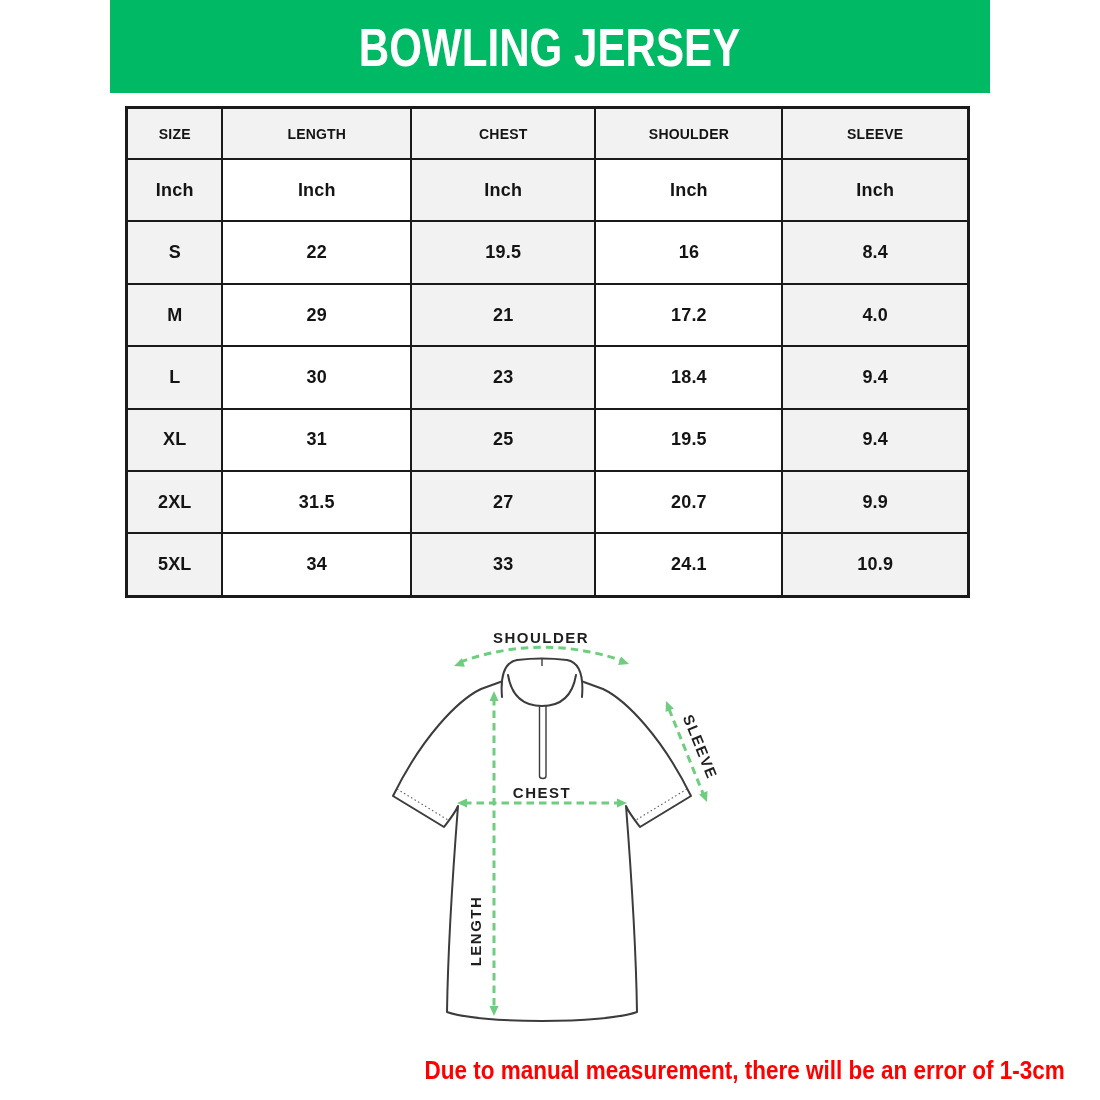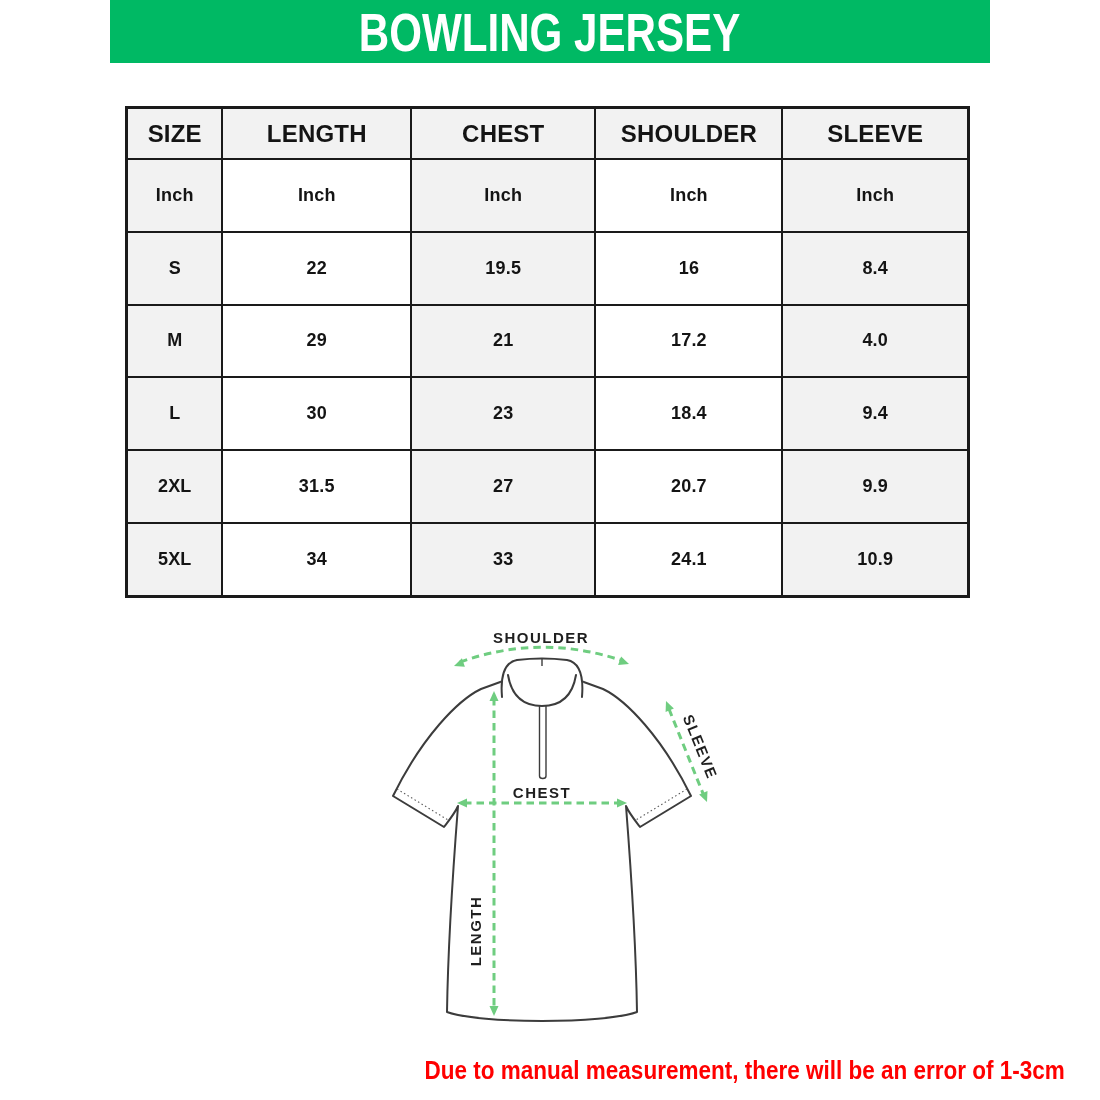--- a/index.html
+++ b/index.html
@@ -11,42 +11,42 @@
   :root{
     --green:#00b964;
     --cell-gray:#f2f2f2;
     --border:#1a1a1a;
     --arrow:#6fcd80;
     --outline:#3c3c3c;
     --red:#ff0000;
   }
   
   .banner{
-    position:absolute;left:110px;top:0;width:880px;height:63px;
+    position:absolute;left:110px;top:0;width:880px;height:93px;
     background:var(--green);
     display:flex;align-items:center;justify-content:center;
   }
   .banner-title{
     color:#ffffff;font-size:54px;font-weight:bold;letter-spacing:0px;
     transform:scaleX(0.78);transform-origin:center;white-space:nowrap;
   }
   
   .size-table{
     position:absolute;left:125px;top:106px;width:845px;height:492px;
     border-collapse:collapse;table-layout:fixed;
     border:3px solid var(--border);
   }
   .size-table th,.size-table td{
     border:2px solid var(--border);
     text-align:center;vertical-align:middle;
     font-weight:bold;color:#141414;
     height:49px;padding:0;
     font-size:18px;letter-spacing:0.2px;
   }
-  .size-table th{background:var(--cell-gray);font-size:24px;}
+  .size-table th{background:var(--cell-gray);font-size:14px;}
   .size-table td{background:#ffffff;}
   .size-table td:nth-child(odd){background:var(--cell-gray);}
   
   .diagram{position:absolute;left:360px;top:615px;width:400px;height:440px;}
   .outline{fill:#ffffff;stroke:var(--outline);stroke-width:2;stroke-linejoin:round;}
   .line-only{fill:none;stroke:var(--outline);stroke-width:2;stroke-linecap:round;}
   .thin{fill:none;stroke:var(--outline);stroke-width:1.4;}
   .stitch{fill:none;stroke:#5c5c5c;stroke-width:1.1;stroke-dasharray:1.5 2.6;}
   .dash{fill:none;stroke:var(--arrow);stroke-width:3;stroke-dasharray:7.5 5;}
   .head{fill:var(--arrow);stroke:none;}
@@ -111,20 +111,27 @@
         <td>4.0</td>
       </tr>
       <tr>
         <td>L</td>
         <td>30</td>
         <td>23</td>
         <td>18.4</td>
         <td>9.4</td>
       </tr>
       <tr>
+        <td>XL</td>
+        <td>31</td>
+        <td>25</td>
+        <td>19.5</td>
+        <td>9.4</td>
+      </tr>
+      <tr>
         <td>2XL</td>
         <td>31.5</td>
         <td>27</td>
         <td>20.7</td>
         <td>9.9</td>
       </tr>
       <tr>
         <td>5XL</td>
         <td>34</td>
         <td>33</td>

